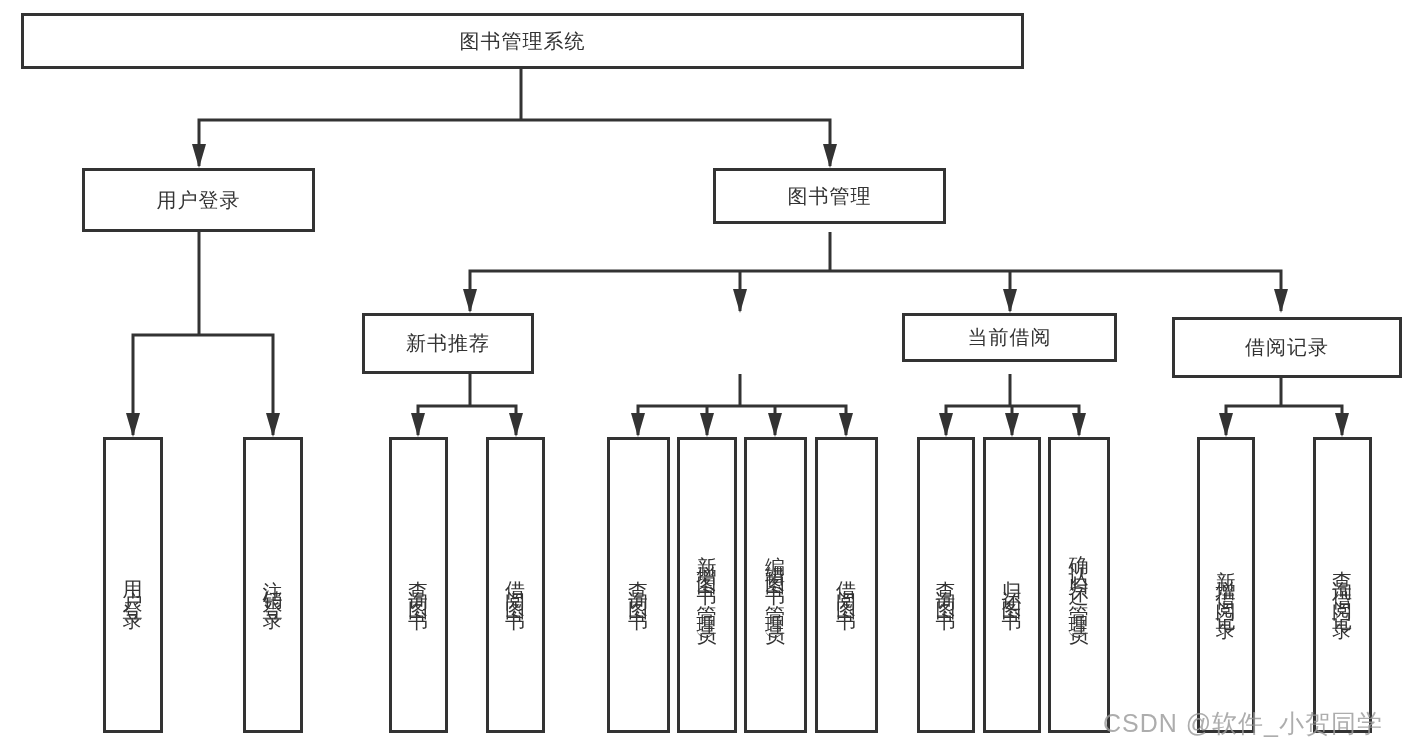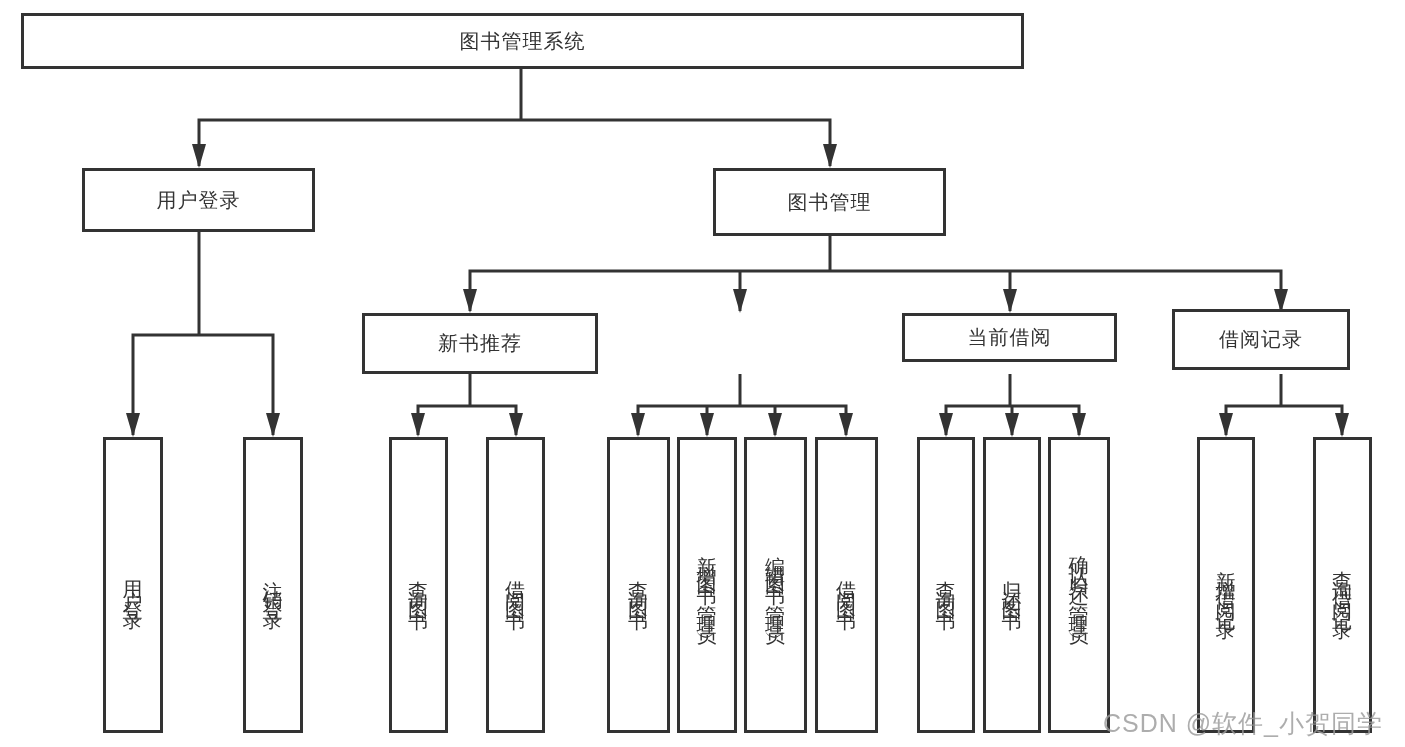--- a/index.html
+++ b/index.html
@@ -109,25 +109,25 @@
       <polygon points="1005,413 1019,413 1012,437"></polygon>
       <polygon points="1072,413 1086,413 1079,437"></polygon>
       <polygon points="1219,413 1233,413 1226,437"></polygon>
       <polygon points="1335,413 1349,413 1342,437"></polygon>
     </g>
   </svg>
 
   <div class="node hnode" style="left:21px;top:13px;width:1003px;height:56px">图书管理系统</div>
 
   <div class="node hnode" style="left:82px;top:168px;width:233px;height:64px">用户登录</div>
-  <div class="node hnode" style="left:713px;top:168px;width:233px;height:68px">图书管理</div>
+  <div class="node hnode" style="left:713px;top:168px;width:233px;height:56px">图书管理</div>
 
-  <div class="node hnode" style="left:362px;top:313px;width:236px;height:61px">新书推荐</div>
+  <div class="node hnode" style="left:362px;top:313px;width:172px;height:61px">新书推荐</div>
   <div class="node hnode" style="left:902px;top:313px;width:215px;height:49px">当前借阅</div>
-  <div class="node hnode" style="left:1172px;top:309px;width:178px;height:61px">借阅记录</div>
+  <div class="node hnode" style="left:1172px;top:317px;width:230px;height:61px">借阅记录</div>
 
   <div class="node vnode" style="left:103px;width:60px">
     <span class="vtext">用户登录</span>
   </div>
   <div class="node vnode" style="left:243px;width:60px">
     <span class="vtext">注销登录</span>
   </div>
 
   <div class="node vnode" style="left:389px;width:59px">
     <span class="vtext">查询图书</span>

